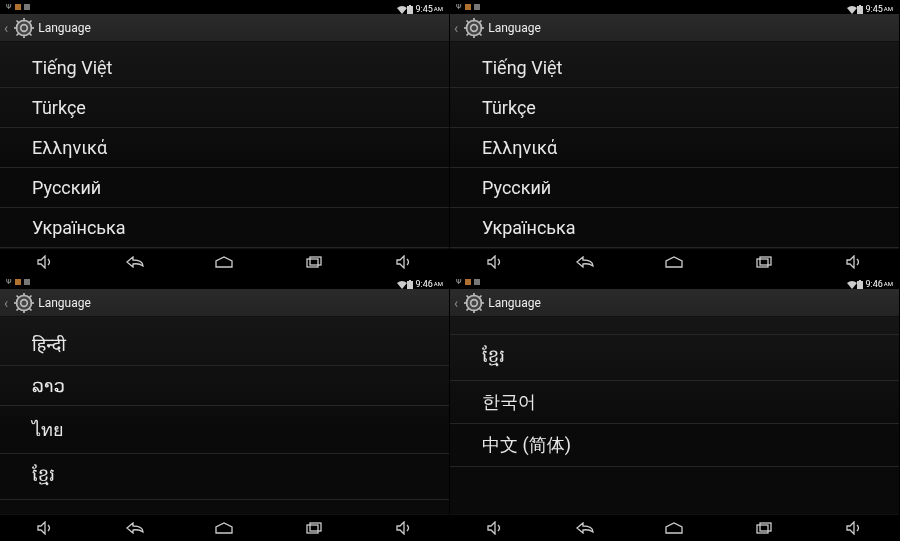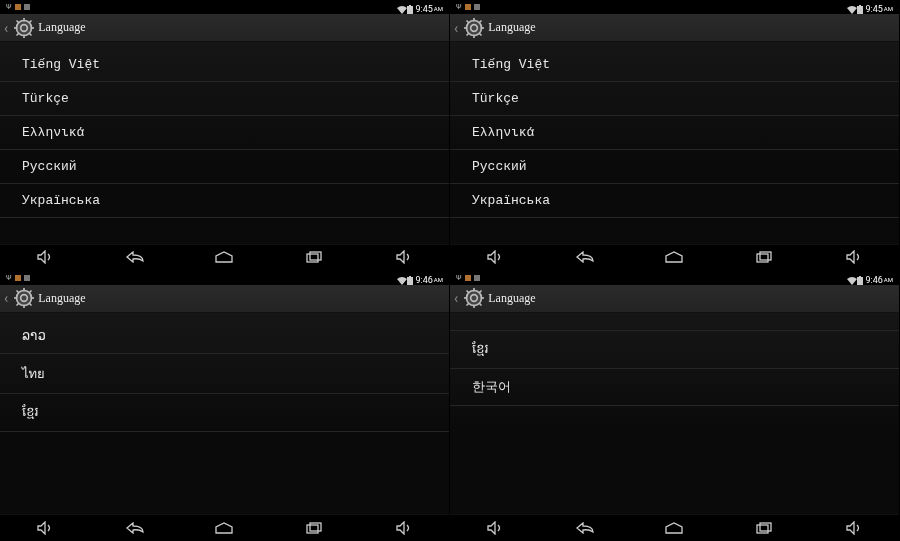--- a/index.html
+++ b/index.html
@@ -46,30 +46,29 @@
   .ampm { color: #fff; font-size: 6px; margin-left: 1px; position: relative; top: -2px;}
   .header {
     height: 28px;
     background: linear-gradient(#2b2b2b, #232323);
     display: flex;
     align-items: center;
     padding: 0 4px;
     gap: 4px;
     border-bottom: 1px solid #111;
   }
-  .header-title { color: #eee; font-size: 12px; font-family: Liberation Serif, serif; }
+  .header-title { color: #eee; font-size: 12px; }
   .chevron { color: #888; font-size: 14px; line-height: 1; margin-right: 2px;}
   .list { flex: 1; overflow: hidden; display: flex; flex-direction: column; padding-top: 6px;}
   .item {
     color: #e8e8e8;
-    font-size: 13px;
-    padding: 9px 22px;
+    font-size: 18px;
+    padding: 9px 32px;
     border-bottom: 1px solid #262626;
     cursor: pointer;
-    font-family: Liberation Mono, monospace;
   }
   .item.partial-top { padding-top: 0; padding-bottom: 6px; min-height: 12px;}
   .nav-bar {
     height: 26px;
     background: #000;
     display: flex;
     align-items: center;
     justify-content: space-around;
     border-top: 1px solid #111;
   }
@@ -257,20 +256,21 @@
           <line x1="20" y1="12" x2="24" y2="12"></line>
           <line x1="3" y1="3" x2="6" y2="6"></line>
           <line x1="18" y1="18" x2="21" y2="21"></line>
           <line x1="3" y1="21" x2="6" y2="18"></line>
           <line x1="18" y1="6" x2="21" y2="3"></line>
         </g>
       </svg>
     <span class="header-title">Language</span>
   </div>
   <div class="list">
+    <div class="item">हिन्दी</div>
     <div class="item">ລາວ</div>
     <div class="item">ไทย</div>
     <div class="item">ខ្មែរ</div>
   </div>
   <div class="nav-bar">
     <div class="nav-btn">
         <svg width="16" height="14" viewBox="0 0 16 14">
           <path d="M1 5h3l4-4v12l-4-4H1z" fill="none" stroke="#ccc" stroke-width="1.3"></path>
           <path d="M11 4 Q14 7 11 10" fill="none" stroke="#ccc" stroke-width="1.3"></path>
         </svg>
@@ -332,20 +332,21 @@
           <line x1="3" y1="21" x2="6" y2="18"></line>
           <line x1="18" y1="6" x2="21" y2="3"></line>
         </g>
       </svg>
     <span class="header-title">Language</span>
   </div>
   <div class="list">
     <div class="item partial-top"></div>
     <div class="item">ខ្មែរ</div>
     <div class="item">한국어</div>
+    <div class="item">中文 (简体)</div>
   </div>
   <div class="nav-bar">
     <div class="nav-btn">
         <svg width="16" height="14" viewBox="0 0 16 14">
           <path d="M1 5h3l4-4v12l-4-4H1z" fill="none" stroke="#ccc" stroke-width="1.3"></path>
           <path d="M11 4 Q14 7 11 10" fill="none" stroke="#ccc" stroke-width="1.3"></path>
         </svg>
       </div>
     <div class="nav-btn">
         <svg width="20" height="12" viewBox="0 0 20 12">

